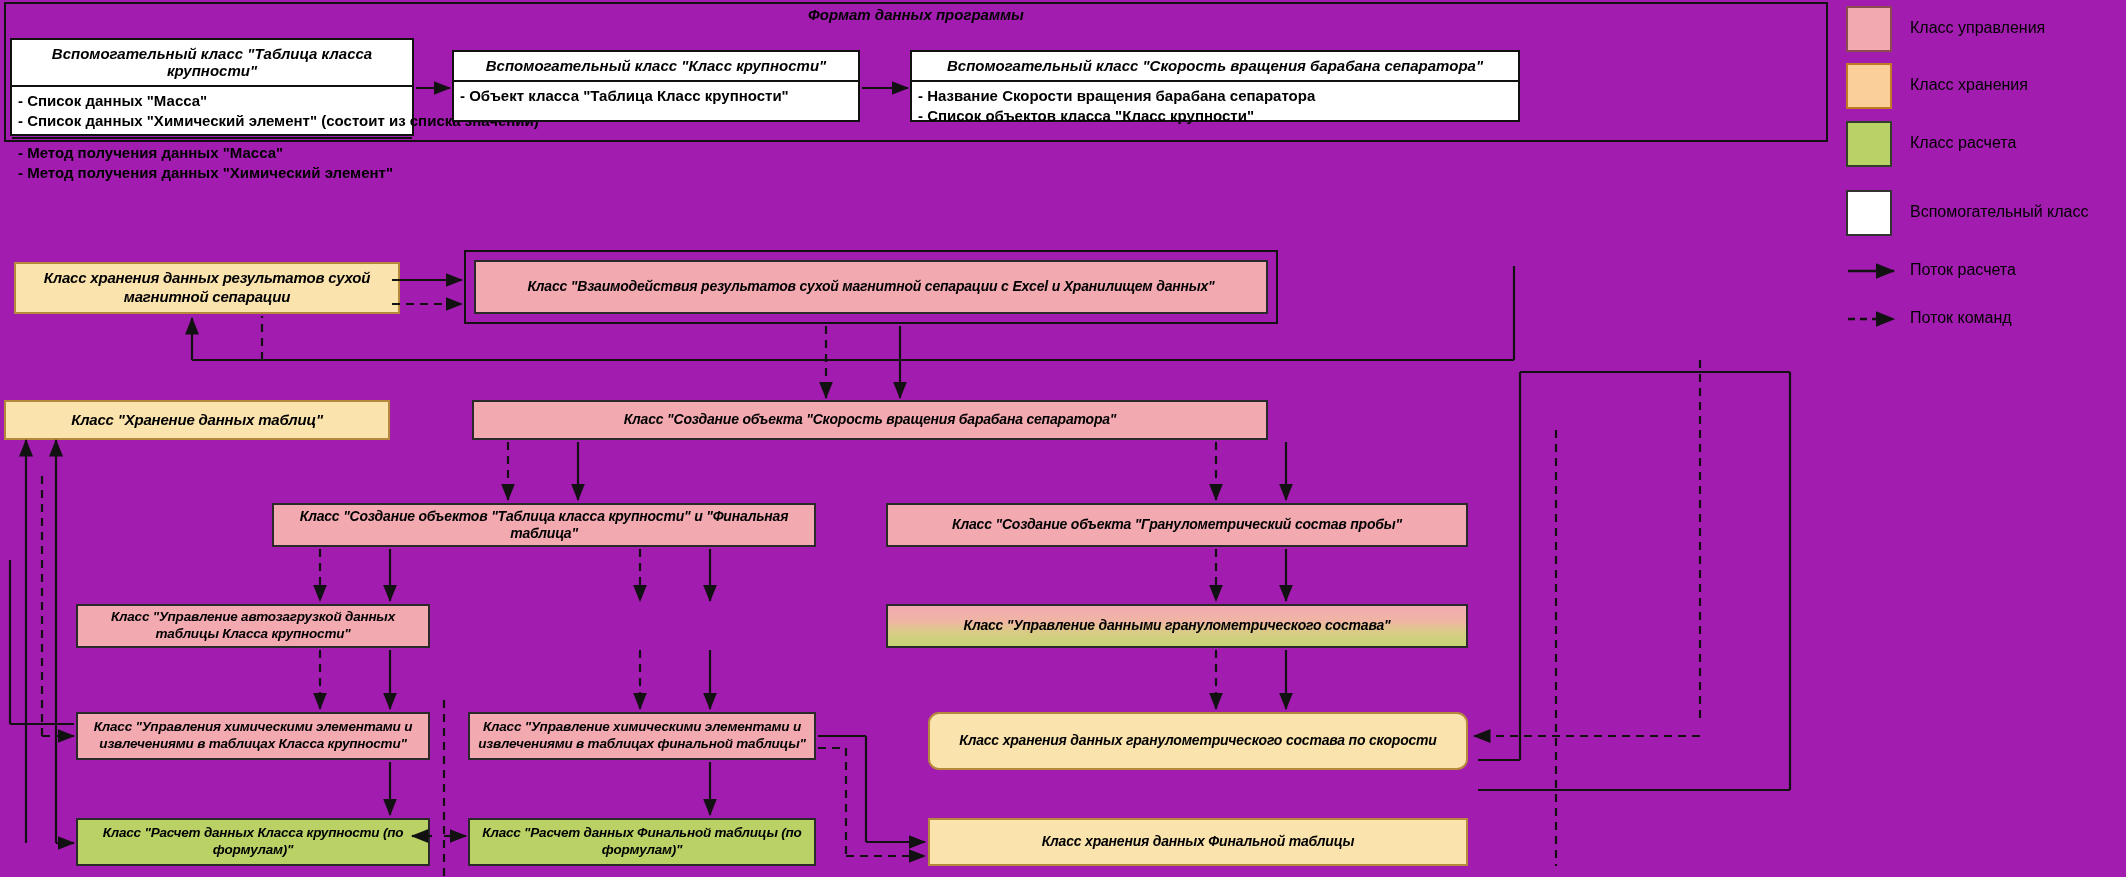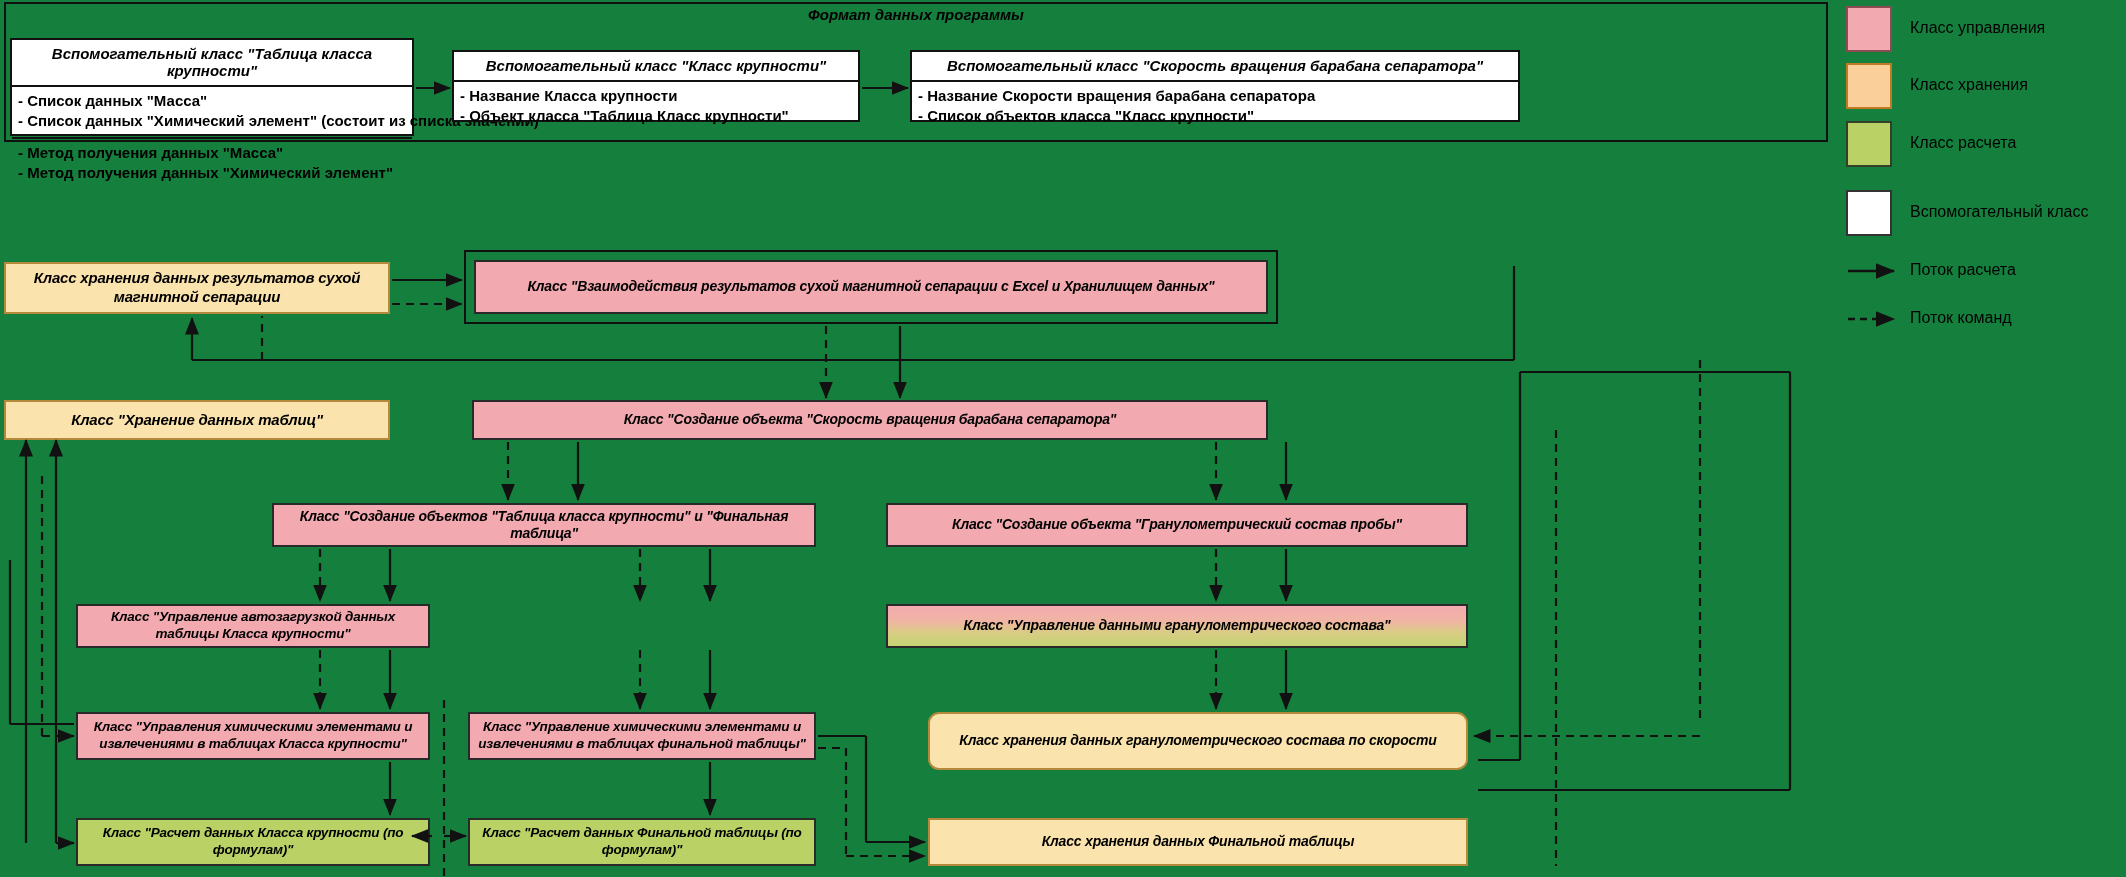--- a/index.html
+++ b/index.html
@@ -6,21 +6,21 @@
   html,body{margin:0;padding:0;background:#ffffff;}
   body{
     font-family:"Liberation Sans","DejaVu Sans",sans-serif;
     color:#000;
   }
   #canvas{
     position:relative;
     width:2126px;
     height:877px;
     overflow:hidden;
-    background:#15803d;
+    background:#a21caf;
   }
   
   .box{
     position:absolute;
     box-sizing:border-box;
     border:2px solid #222;
     display:flex;
     align-items:center;
     justify-content:center;
     text-align:center;
@@ -111,34 +111,33 @@
     </div>
     <div class="uml-sec">
       <div>- Метод получения данных "Масса"</div>
       <div>- Метод получения данных "Химический элемент"</div>
     </div>
   </div>
 
   <div class="uml" style="left:452px; top:50px; width:408px; height:72px;">
     <div class="uml-title">Вспомогательный класс "Класс крупности"</div>
     <div class="uml-sec">
-      <div>- Название Класса крупности</div>
       <div>- Объект класса "Таблица  Класс крупности"</div>
     </div>
   </div>
 
   <div class="uml" style="left:910px; top:50px; width:610px; height:72px;">
     <div class="uml-title">Вспомогательный класс "Скорость вращения барабана сепаратора"</div>
     <div class="uml-sec">
       <div>- Название Скорости вращения барабана сепаратора</div>
       <div>- Список объектов класса "Класс крупности"</div>
     </div>
   </div>
 
-  <div class="box store" style="left:4px; top:262px; width:386px; height:52px; font-size:15px;text-align:center;">Класс хранения данных результатов сухой магнитной сепарации</div>
+  <div class="box store" style="left:14px; top:262px; width:386px; height:52px; font-size:15px;text-align:center;">Класс хранения данных результатов сухой магнитной сепарации</div>
 
   <div class="frame" style="left:464px; top:250px; width:814px; height:74px;"></div>
   <div class="box ctrl" style="left:474px; top:260px; width:794px; height:54px; font-size:14px;">Класс "Взаимодействия результатов сухой магнитной сепарации с Excel и Хранилищем данных"</div>
 
   <div class="box store" style="left:4px; top:400px; width:386px; height:40px; font-size:15px;">Класс "Хранение данных таблиц"</div>
 
   <div class="box ctrl" style="left:472px; top:400px; width:796px; height:40px; font-size:14px;">Класс "Создание  объекта "Скорость вращения барабана сепаратора"</div>
 
   <div class="box ctrl" style="left:272px; top:503px; width:544px; height:44px; font-size:14px;">Класс "Создание объектов "Таблица класса крупности" и "Финальная таблица"</div>
 

